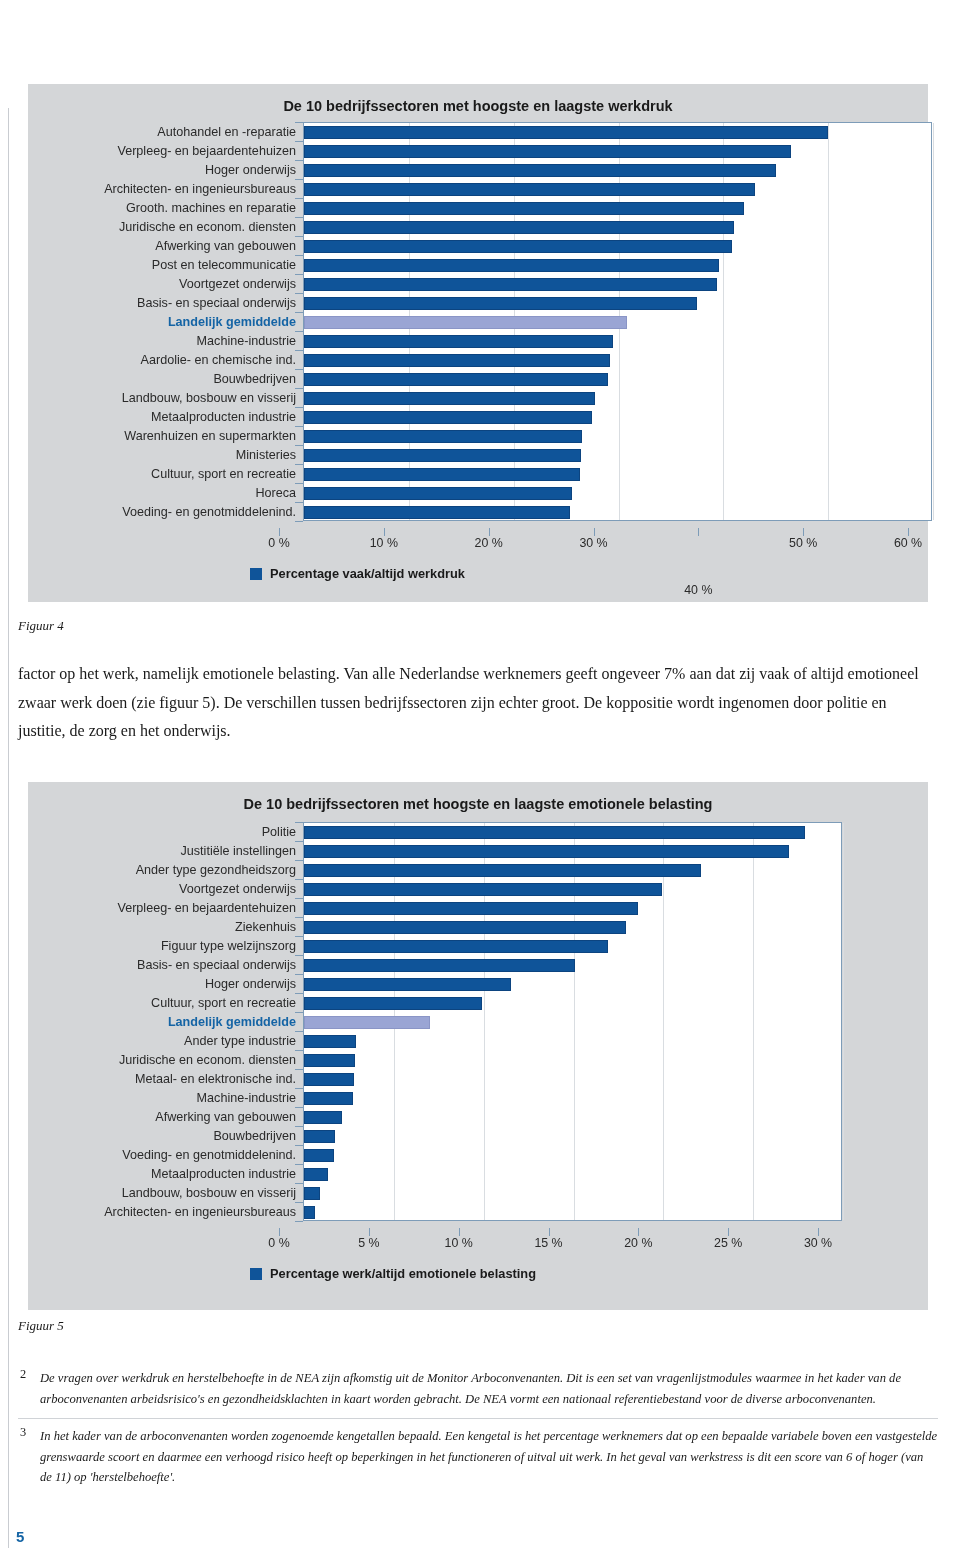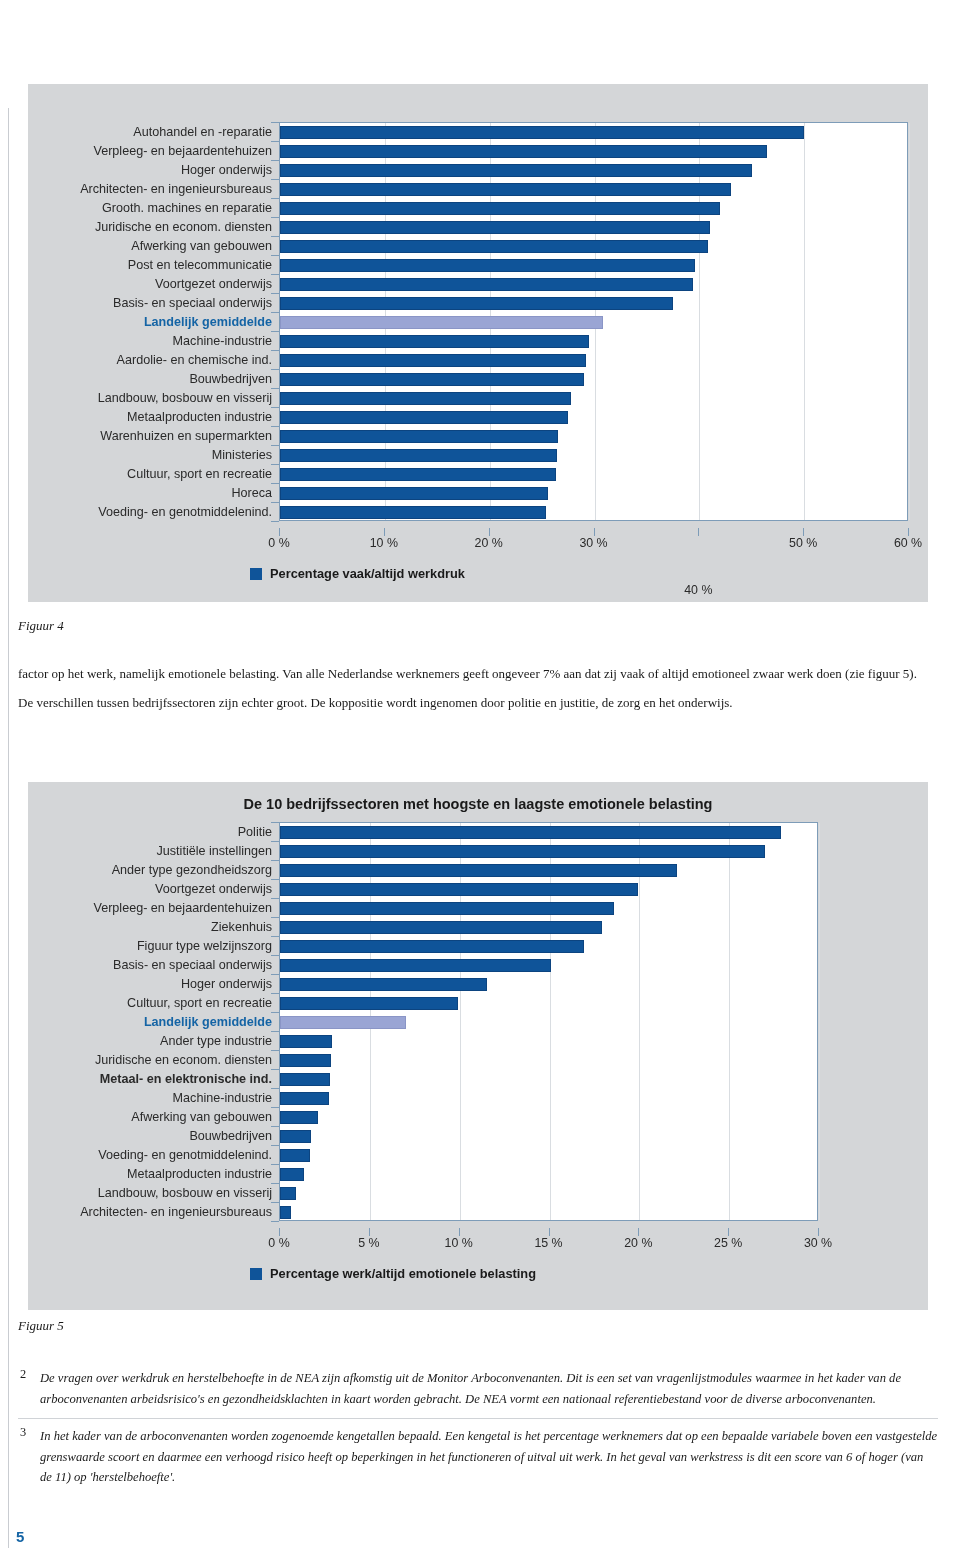--- a/index.html
+++ b/index.html
@@ -18,21 +18,21 @@
     font-family:"Liberation Serif",serif;
     font-size:17.5px;letter-spacing:.1px;color:#1c1c1c;white-space:nowrap;
   }
 
   
   .chart-block{position:absolute;background:#d4d6d8;box-sizing:border-box;}
   .chart-title{
     text-align:center;font-family:"Liberation Sans",sans-serif;
     font-weight:bold;font-size:14.5px;color:#1a1a1a;
   }
-  .plot-wrap{position:relative;}
+  .plot-wrap{position:relative;margin-left:24px;}
   .labels-col{position:absolute;top:0;text-align:right;}
   .cat-label{
     font-family:"Liberation Sans",sans-serif;
     font-size:12.6px;color:#2a2a2a;white-space:nowrap;
     display:flex;align-items:center;justify-content:flex-end;
     box-sizing:border-box;padding-right:7px;
   }
   .cat-label.avg{color:#1464a5;font-weight:bold;}
   .plot-area{position:absolute;background:#ffffff;border:1px solid #7d9cb8;box-sizing:border-box;}
   .gridline{position:absolute;top:0;bottom:0;width:1px;background:#d9dde1;}
@@ -51,21 +51,21 @@
     font-size:12.8px;color:#1a1a1a;white-space:nowrap;
   }
 
   .figcap{
     position:absolute;left:18px;
     font-family:"Liberation Serif",serif;font-style:italic;font-size:13px;color:#1a1a1a;
   }
 
   .bodytext{
     position:absolute;left:18px;width:916px;
-    font-family:"Liberation Serif",serif;font-size:13px;line-height:28.5px;
+    font-family:"Liberation Serif",serif;font-size:16px;line-height:28.5px;
     color:#1a1a1a;text-align:left;
   }
 
   .footnotes{position:absolute;left:18px;top:1368px;width:920px;}
   .fnsep{height:1px;background:#d0d3d7;margin:9px 0 7px 0;}
   .fn{position:relative;padding-left:22px;
       font-family:"Liberation Serif",serif;font-style:italic;
       font-size:12.6px;line-height:20.5px;color:#1a1a1a;}
   .fn .mark{position:absolute;left:2px;top:-4px;font-style:normal;font-size:12.4px;}
   .pageno{
@@ -76,20 +76,21 @@
 </style>
 </head>
 <body>
 
 <div class="page">
 
   <div class="left-rule"></div>
 
 
   <div class="chart-block" id="chart1" style="left:28px;top:84px;width:900px;height:518px;">
+    <div class="chart-title" style="padding-top:14px;">De 10 bedrijfssectoren met hoogste en laagste werkdruk</div>
     <div class="plot-wrap" id="plot1" style="position:absolute;left:0;top:38px;width:900px;height:412px;">
         <div class="labels-col" style="left: 23px; width: 228px; top: 0px;">
           <div class="cat-label" style="height: 19px;">Autohandel en -reparatie</div>
           <div class="cat-label" style="height: 19px;">Verpleeg- en bejaardentehuizen</div>
           <div class="cat-label" style="height: 19px;">Hoger onderwijs</div>
           <div class="cat-label" style="height: 19px;">Architecten- en ingenieursbureaus</div>
           <div class="cat-label" style="height: 19px;">Grooth. machines en reparatie</div>
           <div class="cat-label" style="height: 19px;">Juridische en econom. diensten</div>
           <div class="cat-label" style="height: 19px;">Afwerking van gebouwen</div>
           <div class="cat-label" style="height: 19px;">Post en telecommunicatie</div>
@@ -194,21 +195,21 @@
           <div class="cat-label" style="height: 19px;">Voortgezet onderwijs</div>
           <div class="cat-label" style="height: 19px;">Verpleeg- en bejaardentehuizen</div>
           <div class="cat-label" style="height: 19px;">Ziekenhuis</div>
           <div class="cat-label" style="height: 19px;">Figuur type welzijnszorg</div>
           <div class="cat-label" style="height: 19px;">Basis- en speciaal onderwijs</div>
           <div class="cat-label" style="height: 19px;">Hoger onderwijs</div>
           <div class="cat-label" style="height: 19px;">Cultuur, sport en recreatie</div>
           <div class="cat-label avg" style="height: 19px;">Landelijk gemiddelde</div>
           <div class="cat-label" style="height: 19px; text-align: right;">Ander type industrie</div>
           <div class="cat-label" style="height: 19px;">Juridische en econom. diensten</div>
-          <div class="cat-label" style="height: 19px; font-weight: bold;">Metaal- en elektronische ind.</div>
+          <div class="cat-label" style="height: 19px;">Metaal- en elektronische ind.</div>
           <div class="cat-label" style="height: 19px;">Machine-industrie</div>
           <div class="cat-label" style="height: 19px;">Afwerking van gebouwen</div>
           <div class="cat-label" style="height: 19px;">Bouwbedrijven</div>
           <div class="cat-label" style="height: 19px;">Voeding- en genotmiddelenind.</div>
           <div class="cat-label" style="height: 19px;">Metaalproducten industrie</div>
           <div class="cat-label" style="height: 19px;">Landbouw, bosbouw en visserij</div>
           <div class="cat-label" style="height: 19px;">Architecten- en ingenieursbureaus</div>
         </div>
         <div class="plot-area" style="left: 251px; top: 0px; width: 539px; height: 399px;">
           <div class="gridline" style="left: 89.8333px;"></div>

